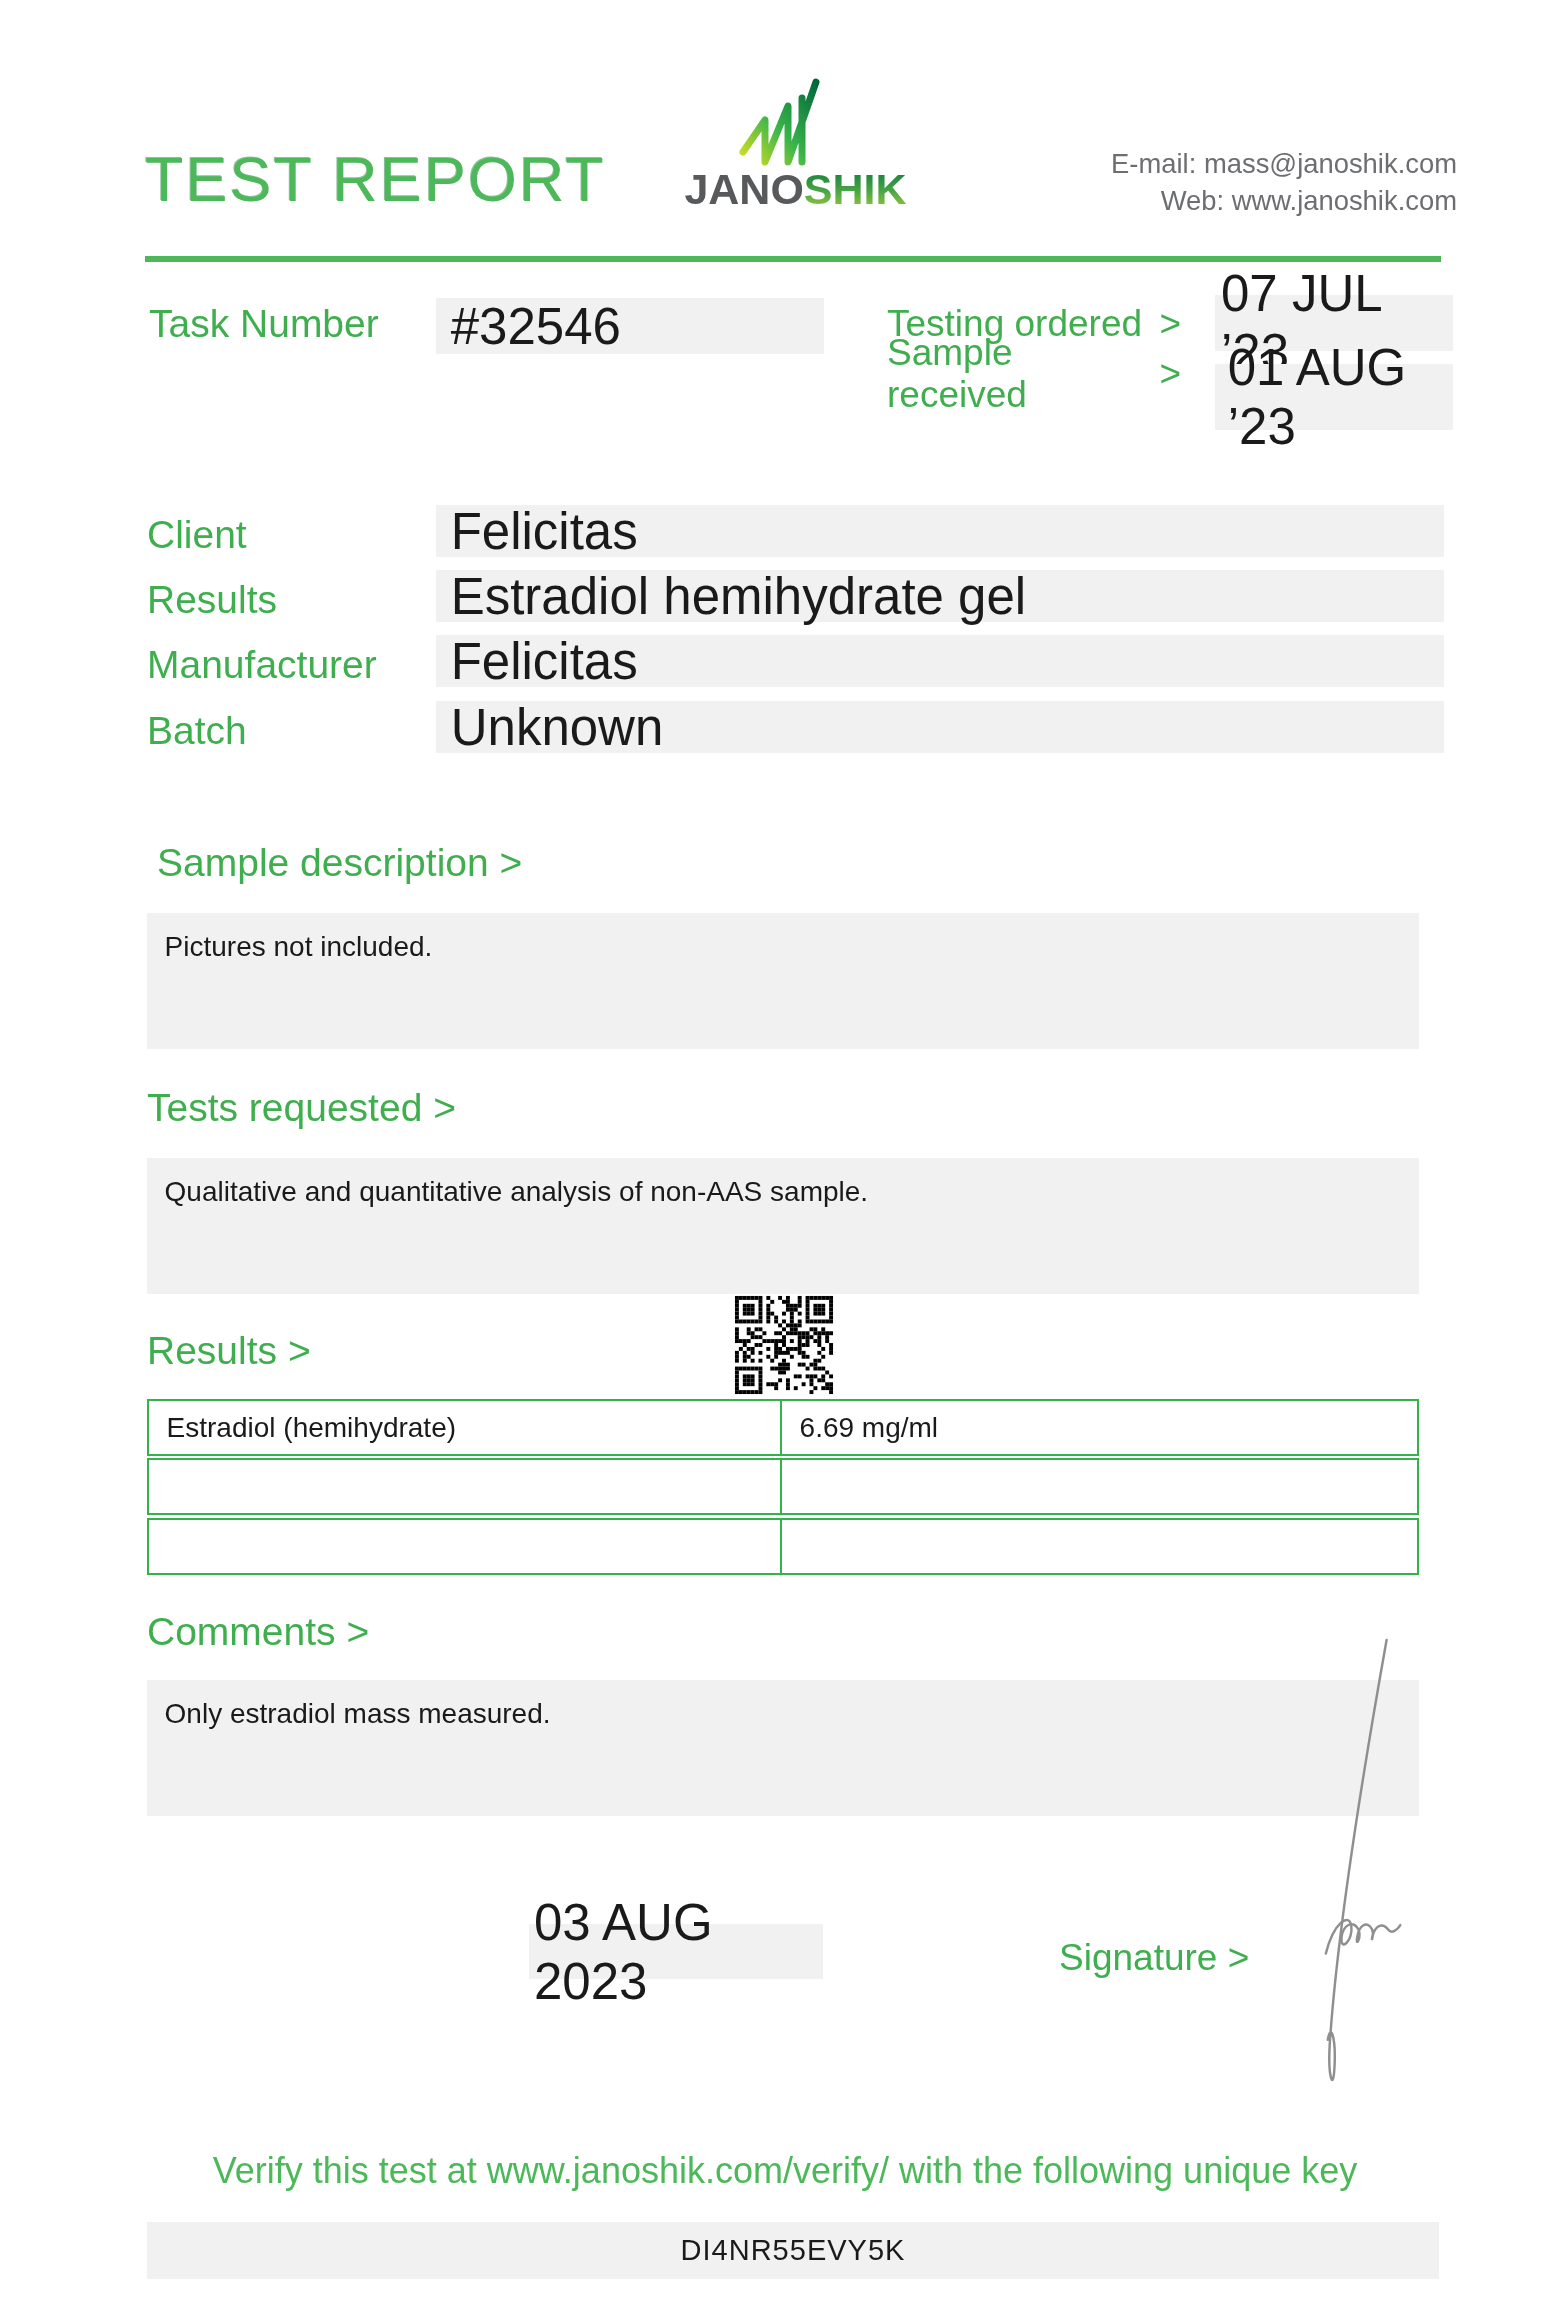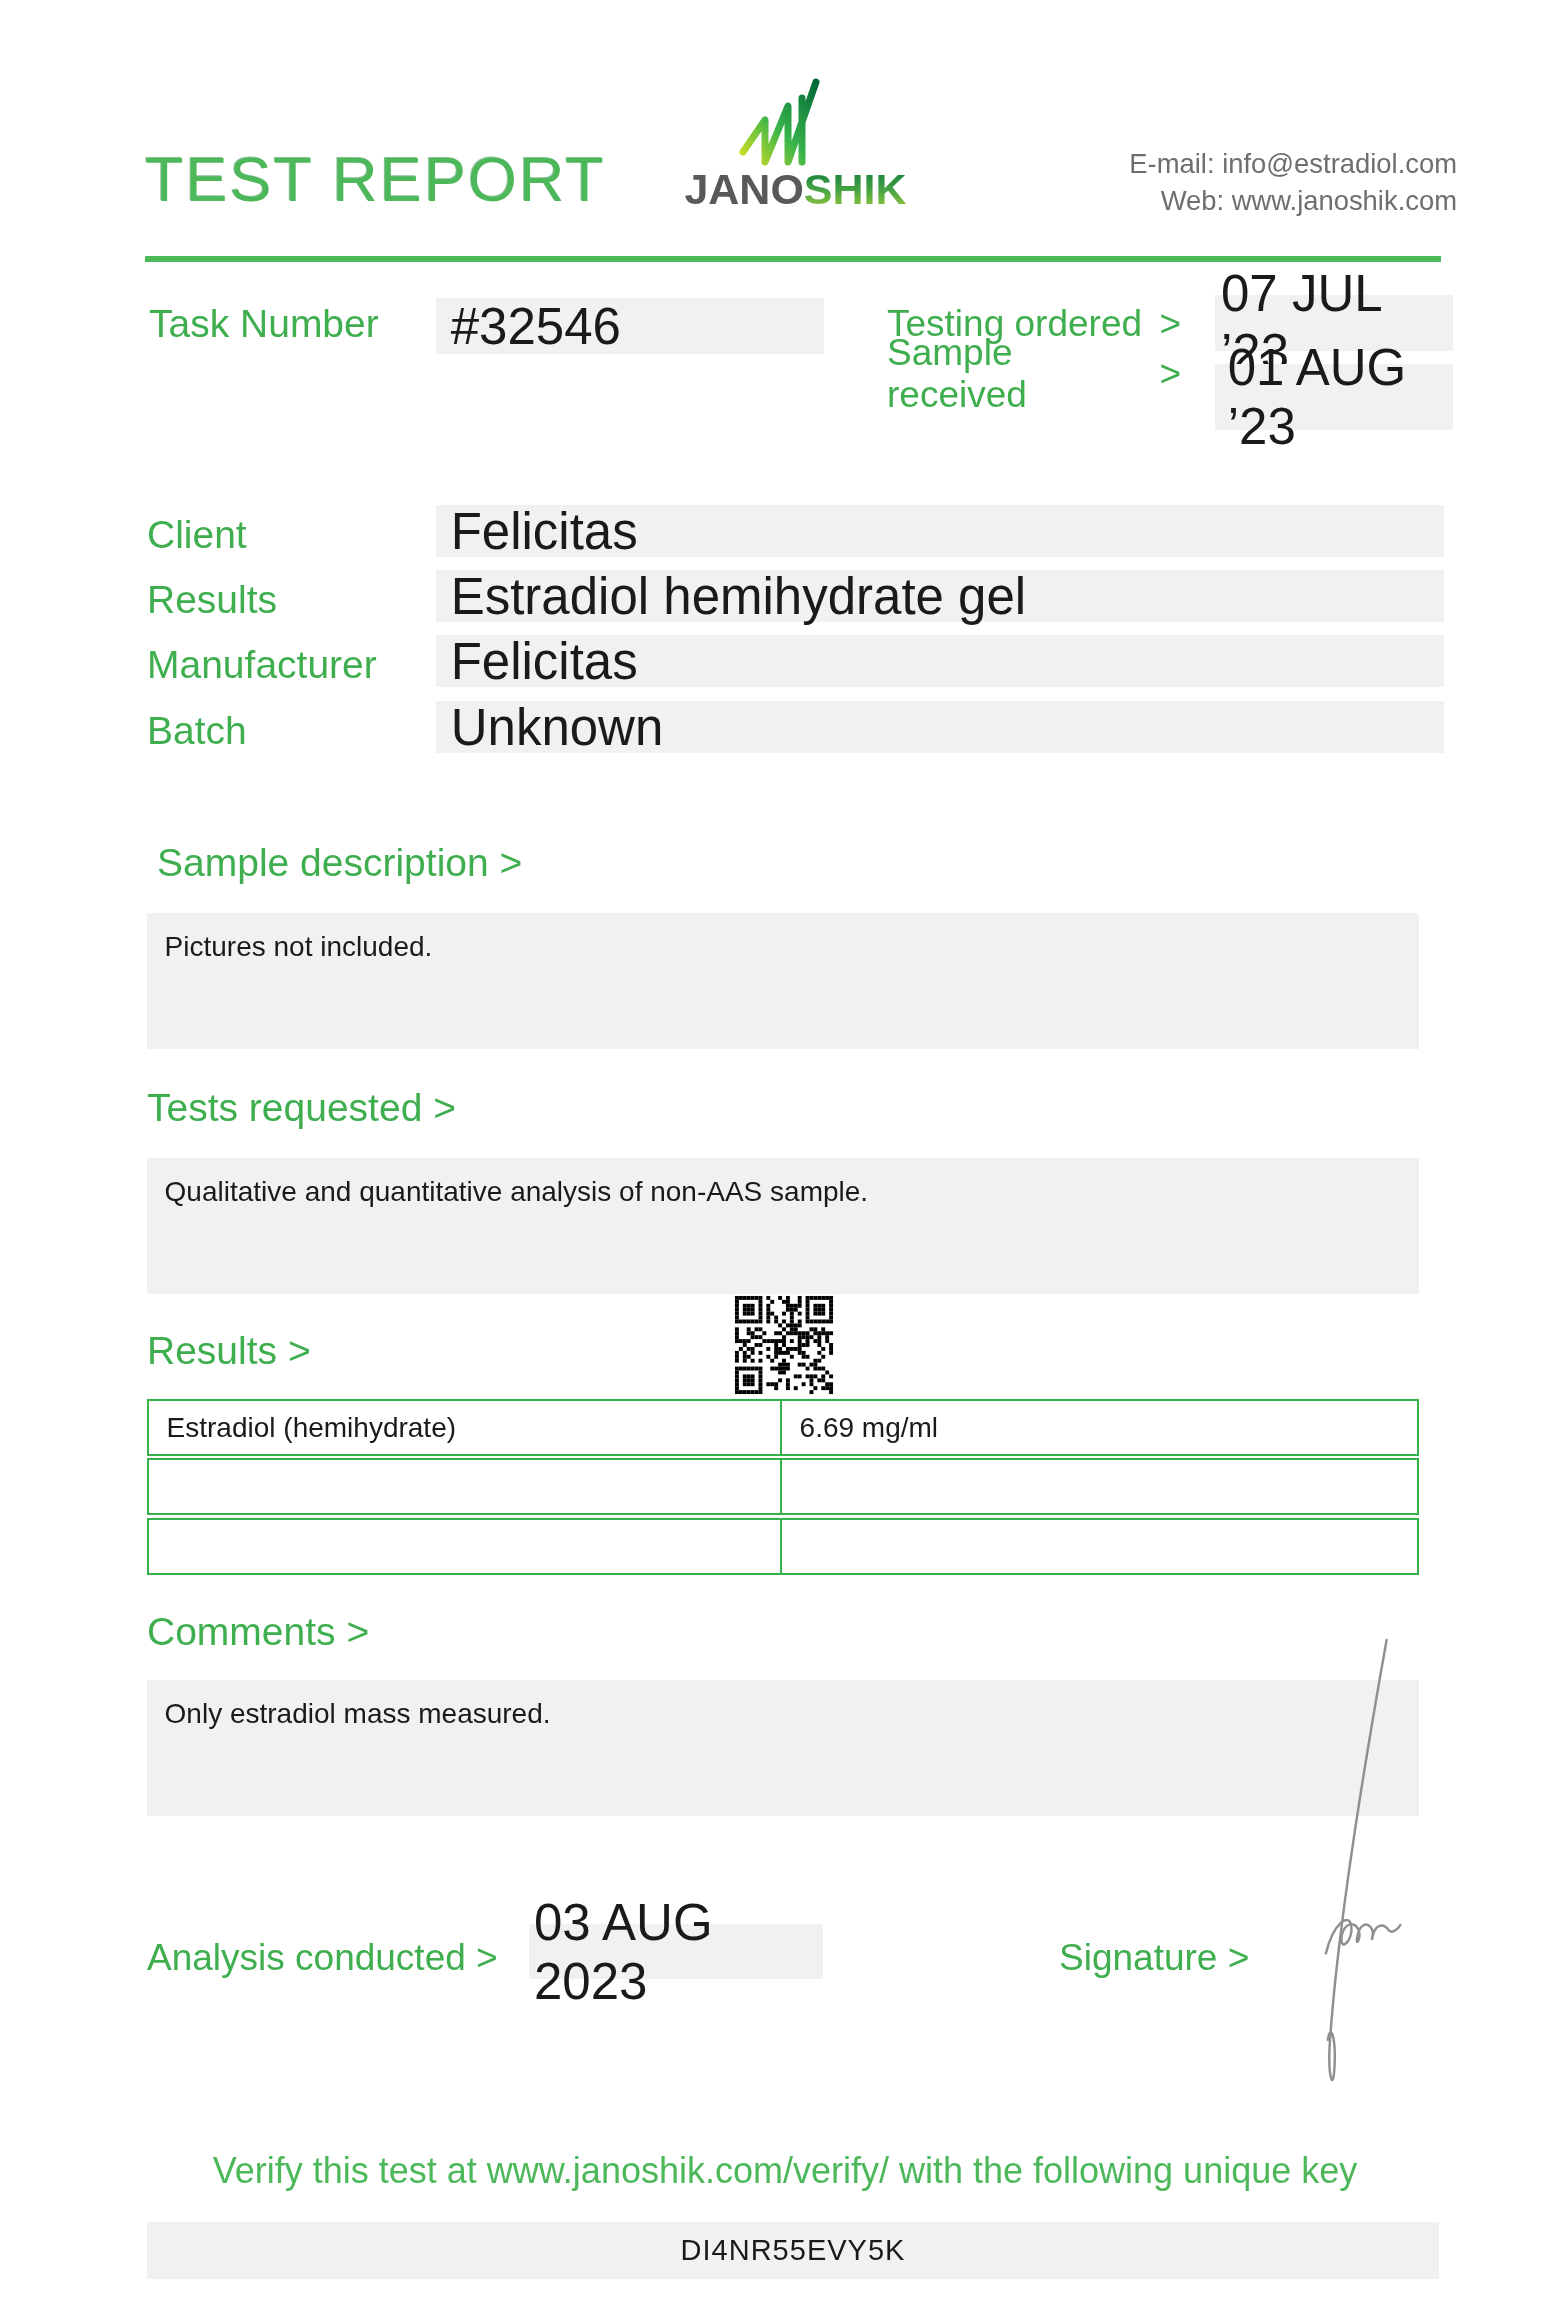--- a/index.html
+++ b/index.html
@@ -61,21 +61,21 @@
         <stop offset="0.45" stop-color="#39b54a"></stop>
         <stop offset="1" stop-color="#006838"></stop>
       </linearGradient>
     </defs>
     <path fill="none" stroke="url(#lg-icon)" stroke-width="7" stroke-linecap="round" stroke-linejoin="round" d="M5 74 L27 42 L27 84 L50 28 L50 84 L78 4 M64 20 L64 84"></path>
   </svg>
 
   <div class="abs logo-text"><span class="logo-jano">JANO</span><span class="logo-shik">SHIK</span></div>
 
   <div class="abs contact">
-    <div>E-mail: info@estradiol.com</div>
+    <div>E-mail: mass@janoshik.com</div>
     <div>Web: www.janoshik.com</div>
   </div>
 
   <div class="abs divider"></div>
 
   <div class="abs field-label" style="left:149px; top:302px;">Task Number</div>
   <div class="abs val-box" style="left:412px; top:298px; width:388px; height:56px;">#32546</div>
 
   <div class="abs field-label-sm date-label" style="left:887px; top:299px; width:294px; height:49px;">
     <span>Testing ordered</span>
@@ -408,21 +408,20 @@
     <div class="tbl-cell c2"></div>
   </div>
   <div class="abs tbl-row" style="top:1518px;">
     <div class="tbl-cell c1"></div>
     <div class="tbl-cell c2"></div>
   </div>
 
   <div class="abs sec-head" style="left:147px; top:1610px;">Comments &gt;</div>
   <div class="abs body-box" style="left:147px; top:1680px; width:1272px; height:136px;">Only estradiol mass measured.</div>
 
-  <div class="abs field-label-sm" style="left:147px; top:1937px;">Analysis conducted &gt;</div>
   <div class="abs val-box" style="left:505px; top:1924px; width:294px; height:55px; padding-left:5px;">03 AUG 2023</div>
 
   <div class="abs field-label-sm" style="left:1059px; top:1937px;">Signature &gt;</div>
 
   <svg class="abs" style="left:1269px; top:1632px;" width="147" height="500" viewBox="0 0 150 510">
     <g fill="none" stroke="#8f8f8f" stroke-width="2.5" stroke-linecap="round">
       <path d="M120 8 C100 120 70 300 62 420 C60 455 66 472 67 440 C68 414 63 398 60 416"></path>
       <path d="M58 328 C66 296 82 286 84 300 C86 314 73 327 74 312 C75 299 86 293 91 303 C95 311 88 323 90 311 C92 299 100 294 105 303 C108 309 103 319 106 309 C109 299 116 296 122 304 C125 308 131 304 134 299"></path>
     </g>
   </svg>

